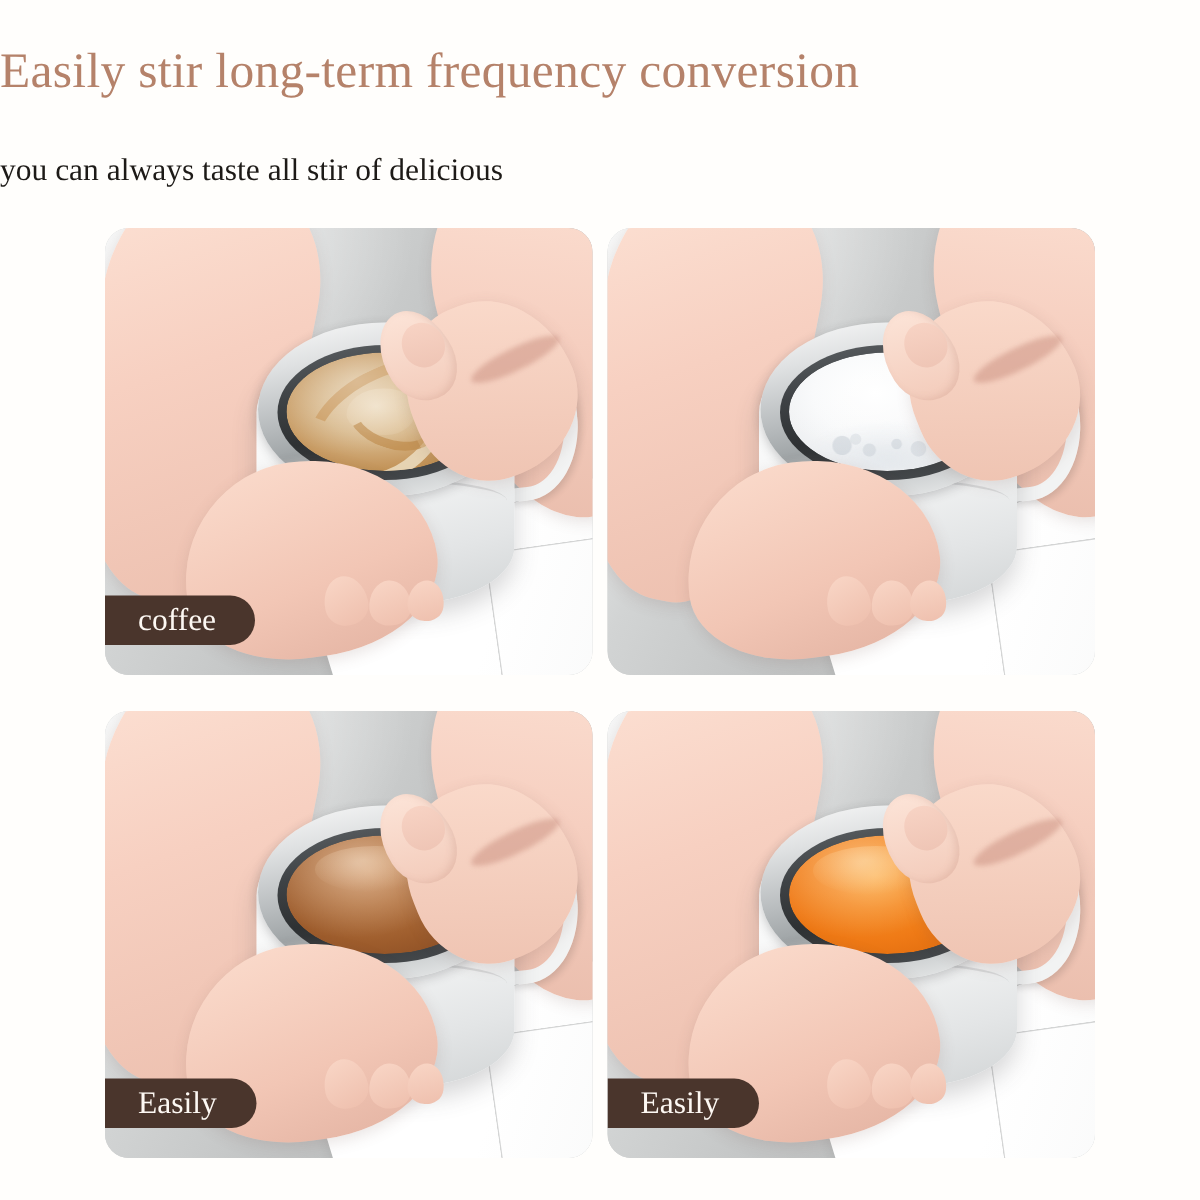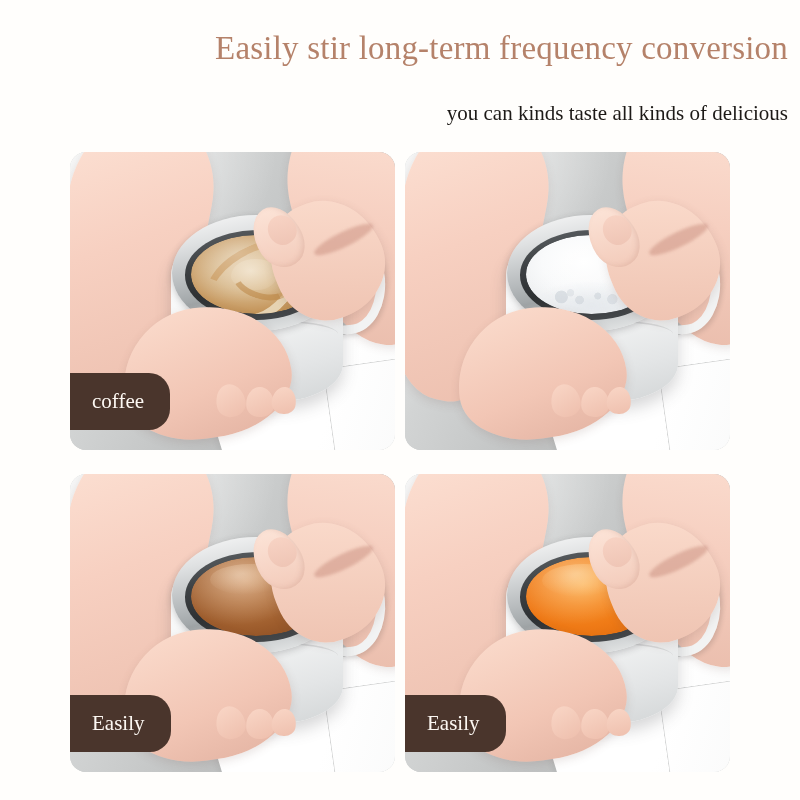--- a/index.html
+++ b/index.html
@@ -17,24 +17,24 @@
 
   .page {
     position: absolute;
     inset: 0;
     background: #fffefc;
   }
 
   
   .header {
     position: absolute;
-    left: 0; right: 12px;
+    left: 0; right: 2px;
     top: 0;
     height: 148px;
-    text-align: right;
+    text-align: left;
   }
   .title {
     position: absolute;
     left: 0; right: 0;
     top: 30px;
     font-family: "Liberation Serif", serif;
     font-size: 33px;
     letter-spacing: 0.2px;
     color: #b5826a;
     white-space: nowrap;
@@ -382,21 +382,21 @@
     border-radius: 50%;
     background: radial-gradient(ellipse at 42% 28%, rgba(255,226,170,0.42), rgba(255,226,170,0) 70%);
   }
 
   
   .label-badge {
     position: absolute;
     left: 0;
     bottom: 20px;
     min-width: 95px;
-    height: 57px;
+    height: 33px;
     background: #4a352c;
     border-radius: 0 21px 21px 0;
     display: flex;
     align-items: center;
     padding: 0 26px 0 22px;
     box-sizing: border-box;
     z-index: 4;
   }
   .label-badge span {
     color: #fdf8f3;
@@ -406,21 +406,21 @@
     white-space: nowrap;
   }
 </style>
 </head>
 <body>
 
 <div class="page">
 
   <div class="header">
     <div class="title">Easily stir long-term frequency conversion</div>
-    <div class="subtitle">you can kinds taste all kinds of delicious</div>
+    <div class="subtitle">you can always taste all stir of delicious</div>
   </div>
 
   <div class="grid">
 
     <div class="panel">
       <div class="scene">
         <div class="desk"></div>
         <div class="wash"></div>
         <div class="paper"></div>
 

